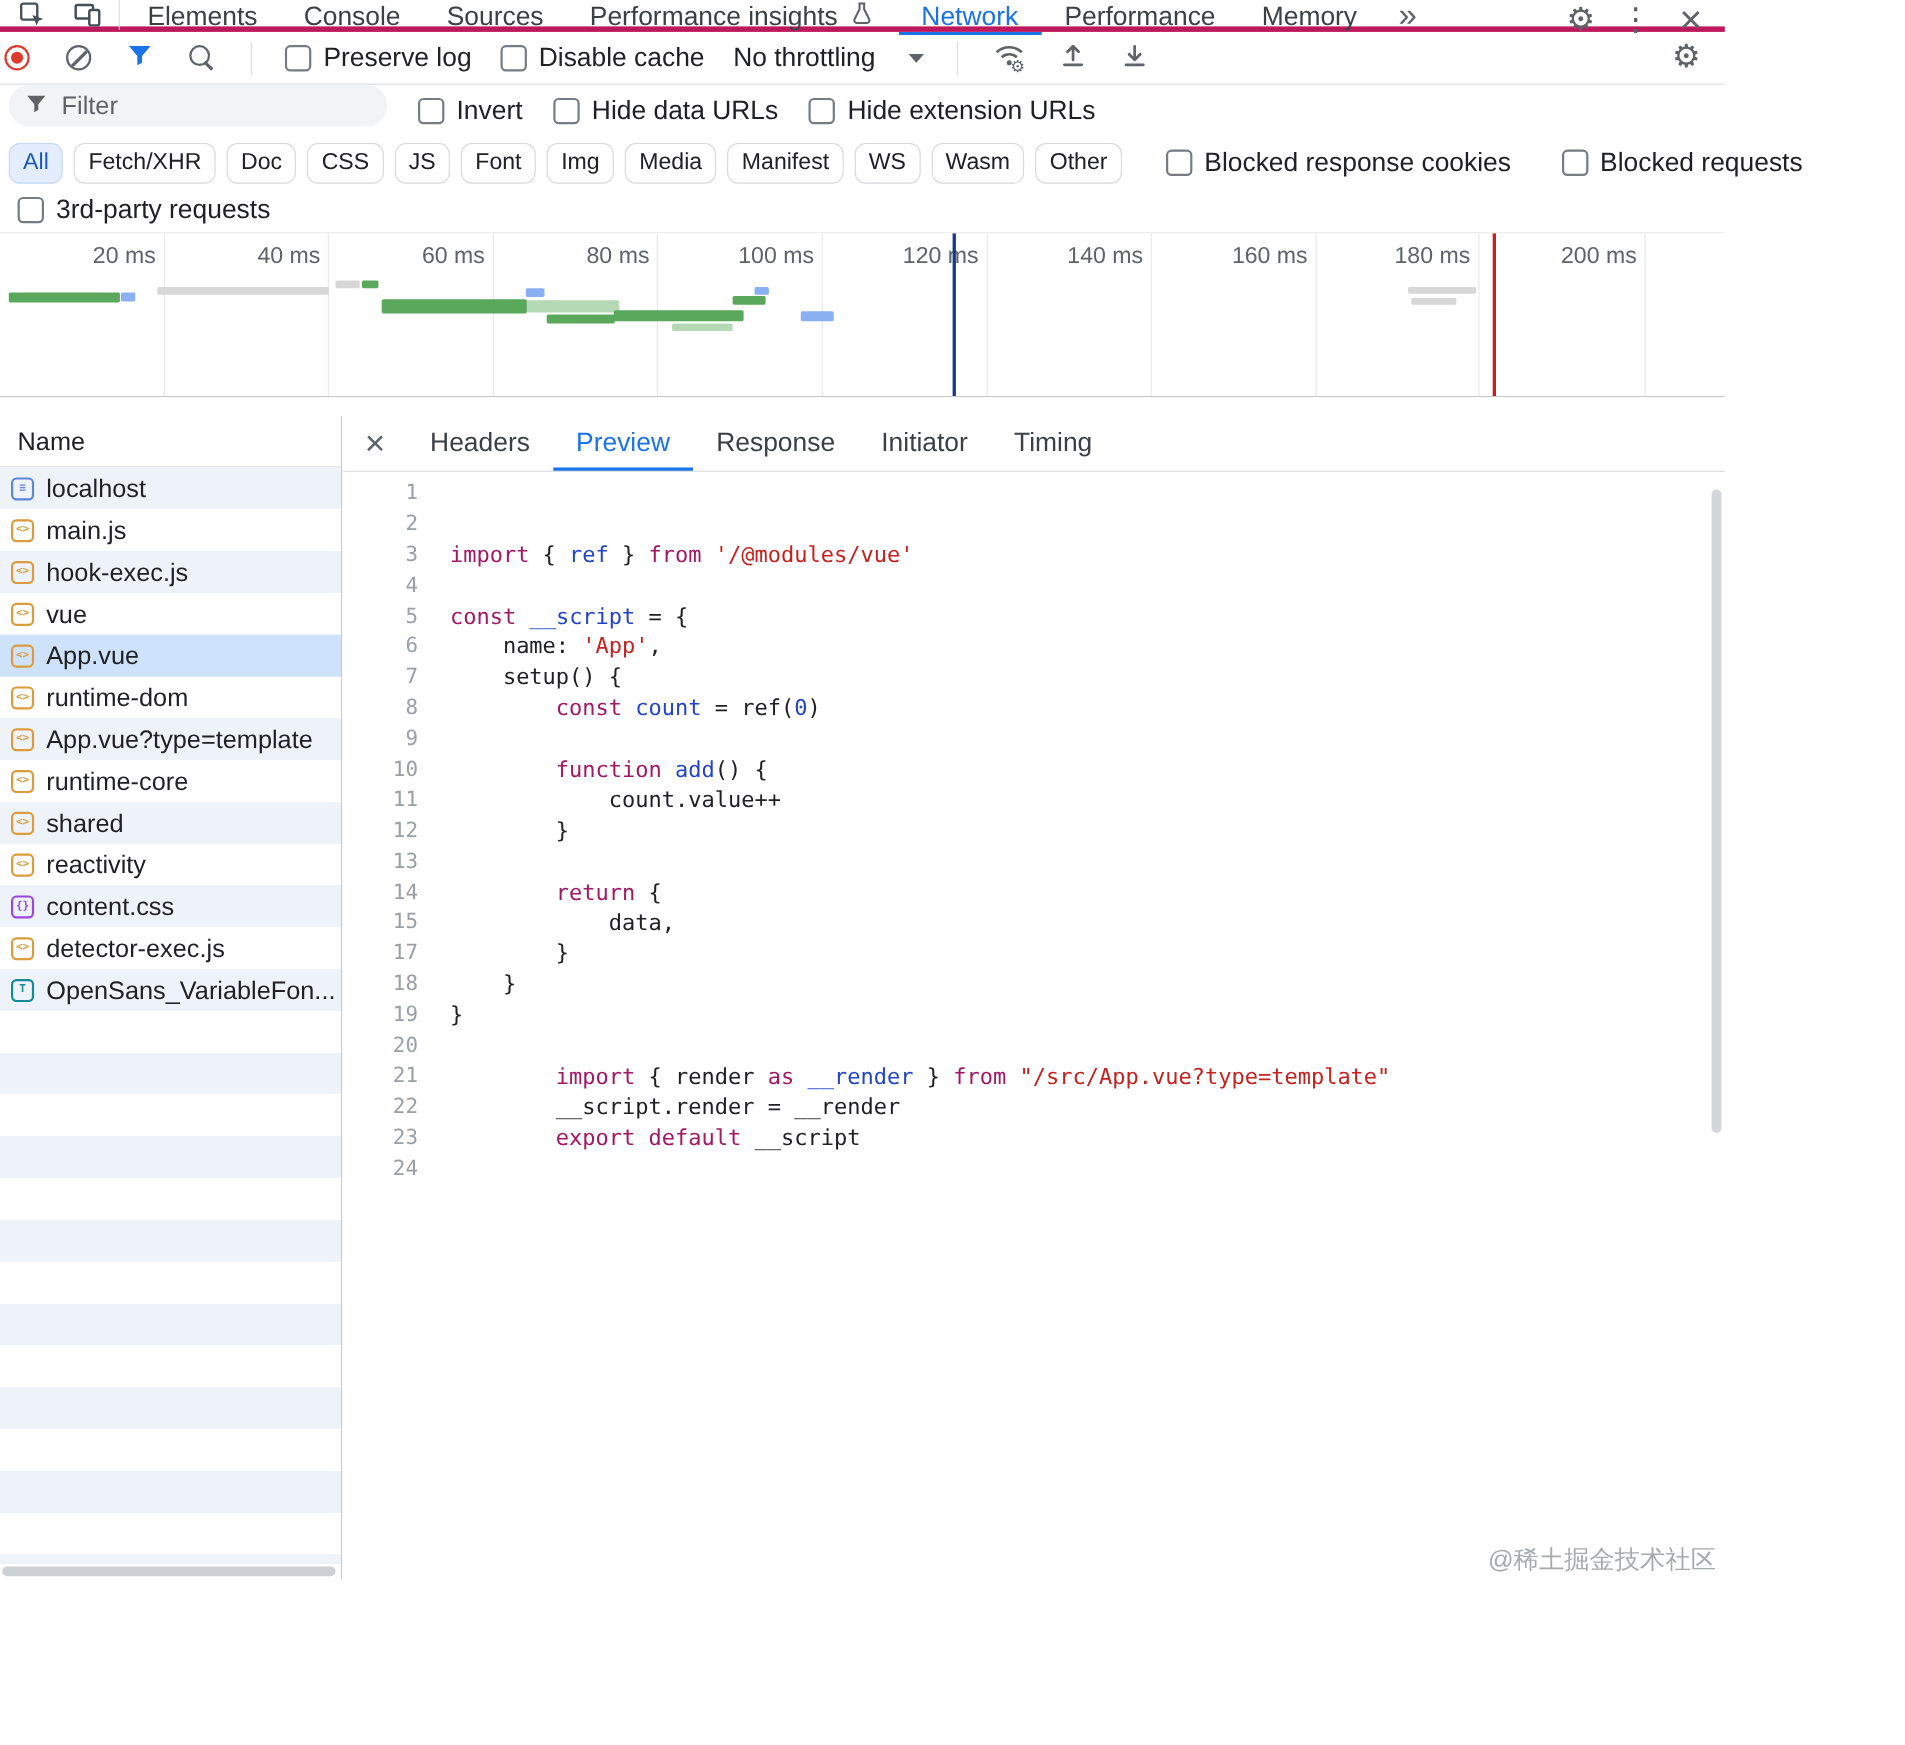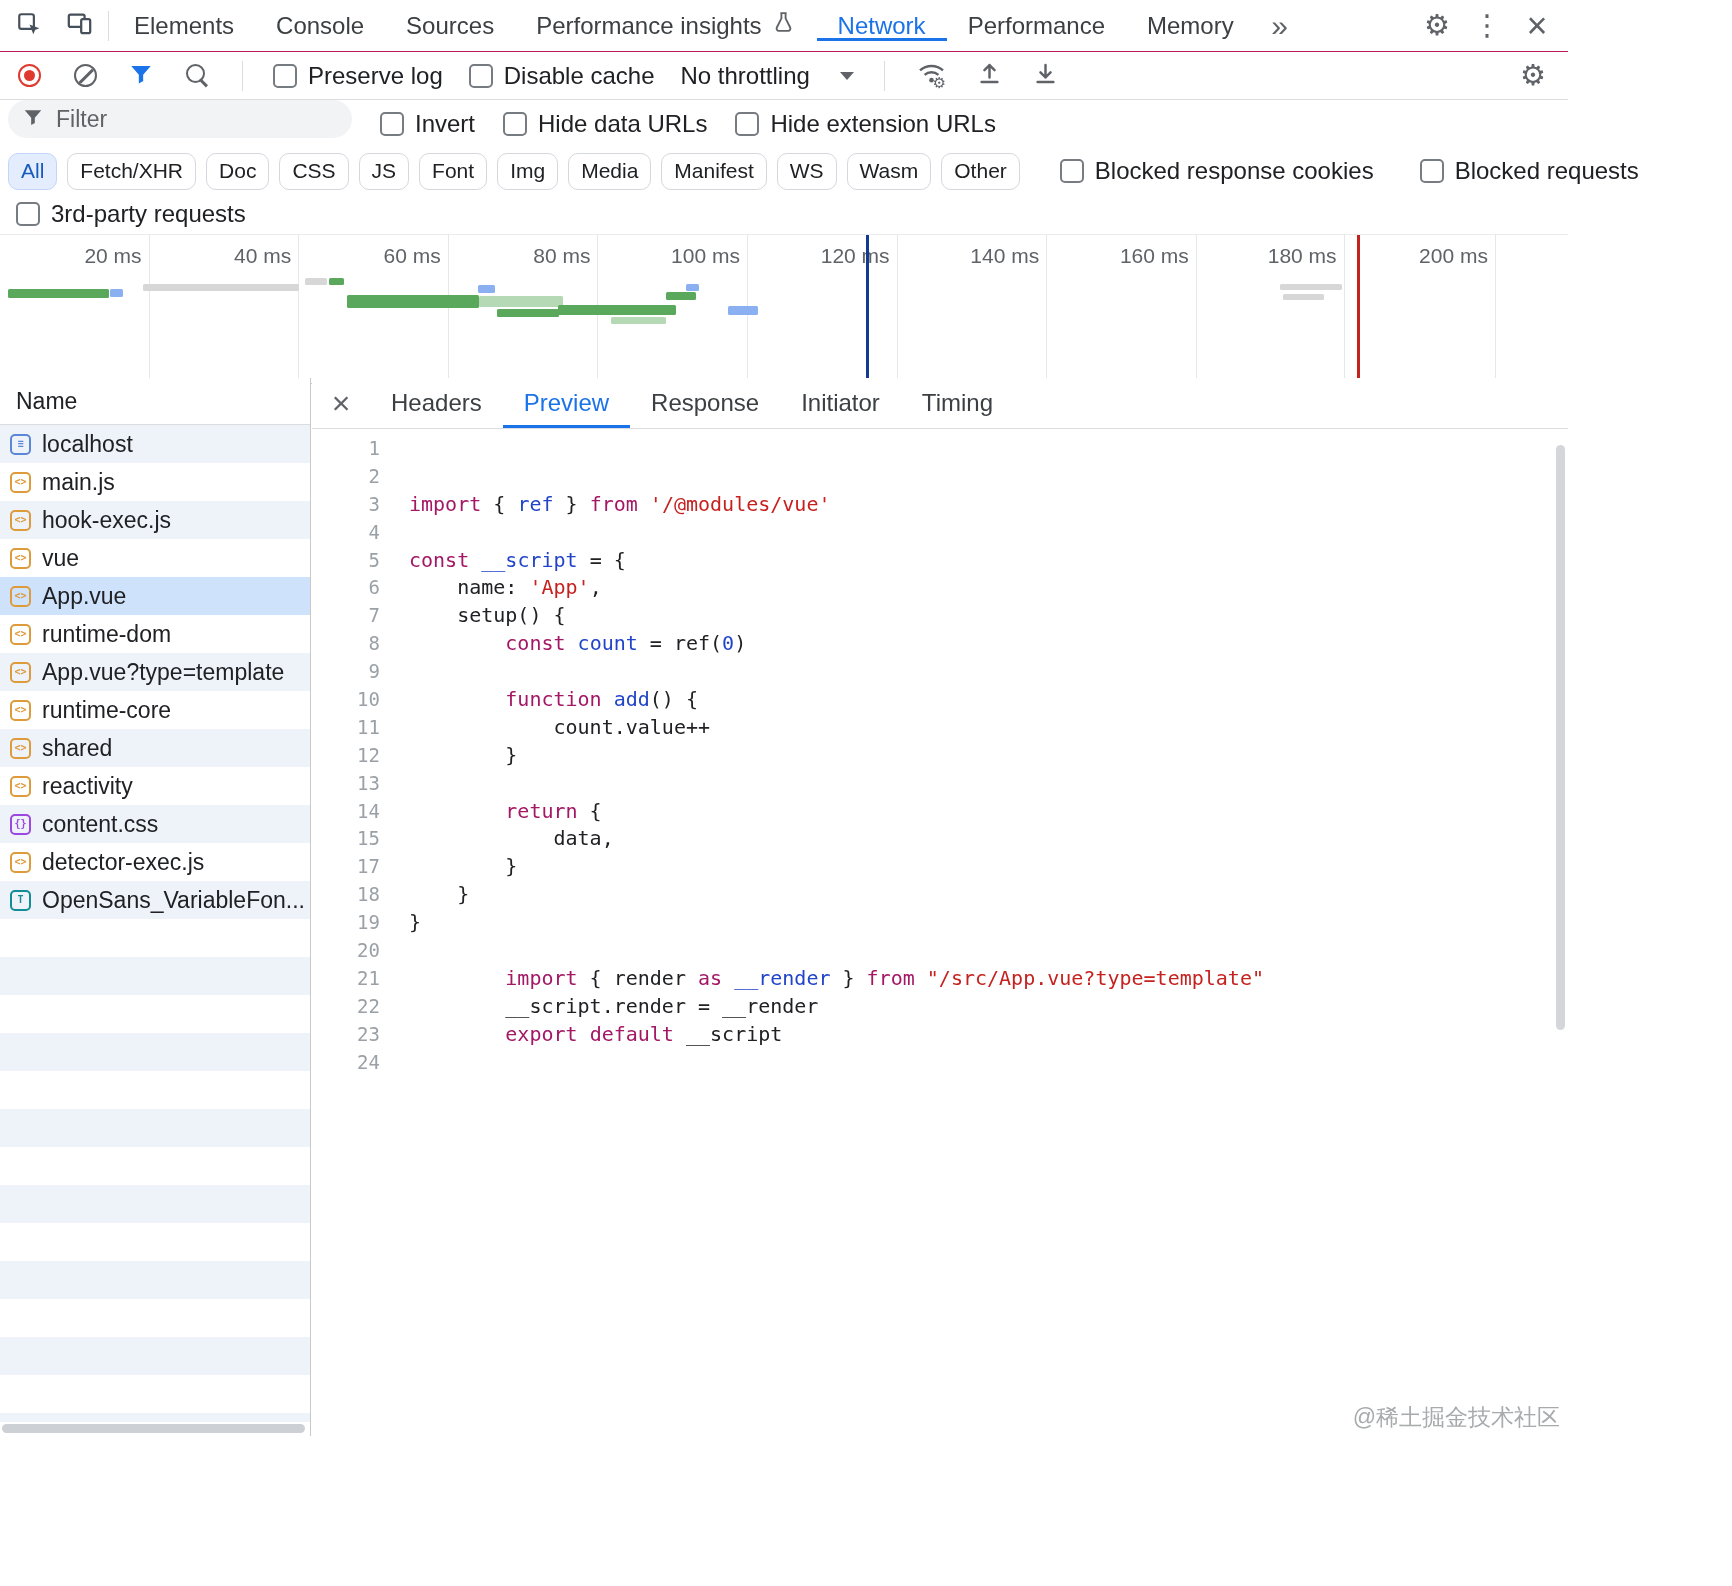--- a/index.html
+++ b/index.html
@@ -1,35 +1,35 @@
 <!DOCTYPE html>
 <html style="--accent: #1a73e8; --tk-keyword: #a31765; --tk-ident: #2144c8; --tk-string: #c5221f; --tk-number: #2144c8;"><head>
 <meta charset="utf-8">
 <style>
   * { box-sizing: border-box; margin: 0; padding: 0; }
   html,body { width:1732px; height:1586px; background:#fff; font-family:"Liberation Sans", sans-serif; color:#202124; position:relative; overflow:hidden; }
 
   #devtools { position:absolute; left:0; top:0; width:1568px; height:1436px; background:#fff; }
 
   
-  .tabbar { height:52px; border-bottom:1px solid #be185d; display:flex; align-items:center; padding-left:4px; }
+  .tabbar { height:29px; border-bottom:5px solid #be185d; display:flex; align-items:flex-start; padding-left:4px; }
   .icon-btn { width:50px; display:flex; align-items:center; justify-content:center; flex:none; position:relative; }
   .vsep { width:1px; height:30px; background:#dadce0; align-self:center; margin:0 4px; flex:none; }
   .tabs-flex { display:flex; align-items:stretch; }
   .tab { display:flex; align-items:center; gap:9px; padding:0 21px; font-size:24px; color:#3c4043; white-space:nowrap; cursor:default; }
   .tab.selected { color:var(--accent); box-shadow:inset 0 -3px 0 var(--accent); }
   .glyph { color:#5f6368; line-height:1; }
   .g-more { font-size:30px; }
   .g-gear { font-size:29px; }
   .g-kebab { font-size:29px; }
   .g-close { font-size:36px; }
   .tabbar-right { margin-left:auto; display:flex; align-items:stretch; padding-right:6px; }
 
   
-  .toolbar { height:48px; border-bottom:1px solid #dadce0; display:flex; align-items:center; padding:0 10px 0 14px; gap:26px; }
+  .toolbar { height:48px; border-bottom:1px solid #dadce0; display:flex; align-items:center; padding:0 10px 0 0; gap:26px; }
   .rec-icon { width:23px; height:23px; border:2.5px solid #df3a30; border-radius:50%; display:flex; align-items:center; justify-content:center; }
   .rec-dot { width:11px; height:11px; border-radius:50%; background:#df3a30; }
   .clear-icon { width:23px; height:23px; border:2.5px solid #5f6368; border-radius:50%; position:relative; overflow:hidden; }
   .clear-icon::after { content:""; position:absolute; left:-3px; top:8px; width:28px; height:2.5px; background:#5f6368; transform:rotate(-45deg); }
   .search-icon { position:relative; width:27px; height:27px; }
   .search-icon::before { content:""; position:absolute; left:2px; top:2px; width:15px; height:15px; border:2.5px solid #5f6368; border-radius:50%; }
   .search-icon::after { content:""; position:absolute; left:18px; top:16px; width:2.5px; height:10px; background:#5f6368; transform:rotate(-45deg); }
   .chk { display:flex; align-items:center; gap:11px; font-size:24px; color:#202124; white-space:nowrap; }
   .cb { width:24px; height:24px; border:2.5px solid #767c82; border-radius:5px; background:#fff; flex:none; }
   .throttle { display:flex; align-items:center; font-size:24px; color:#202124; }

